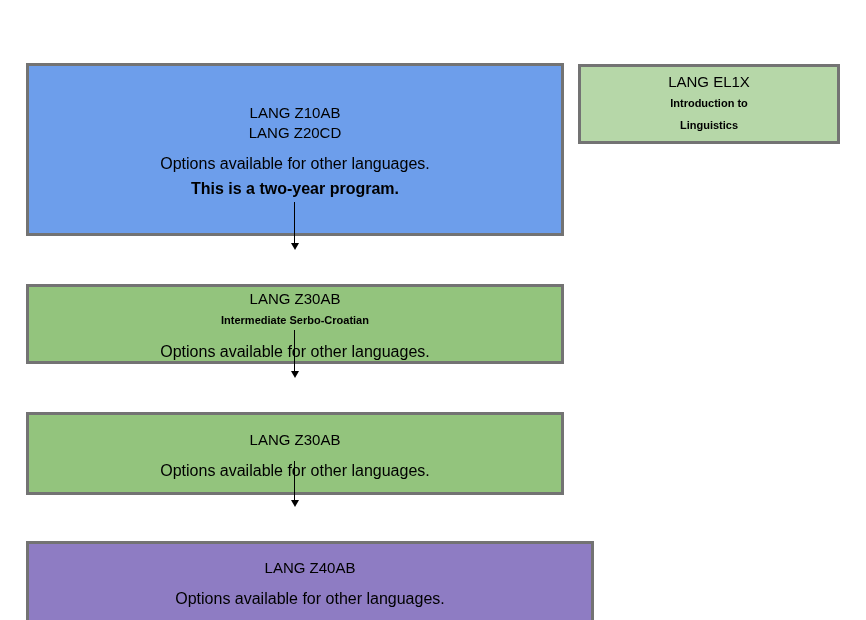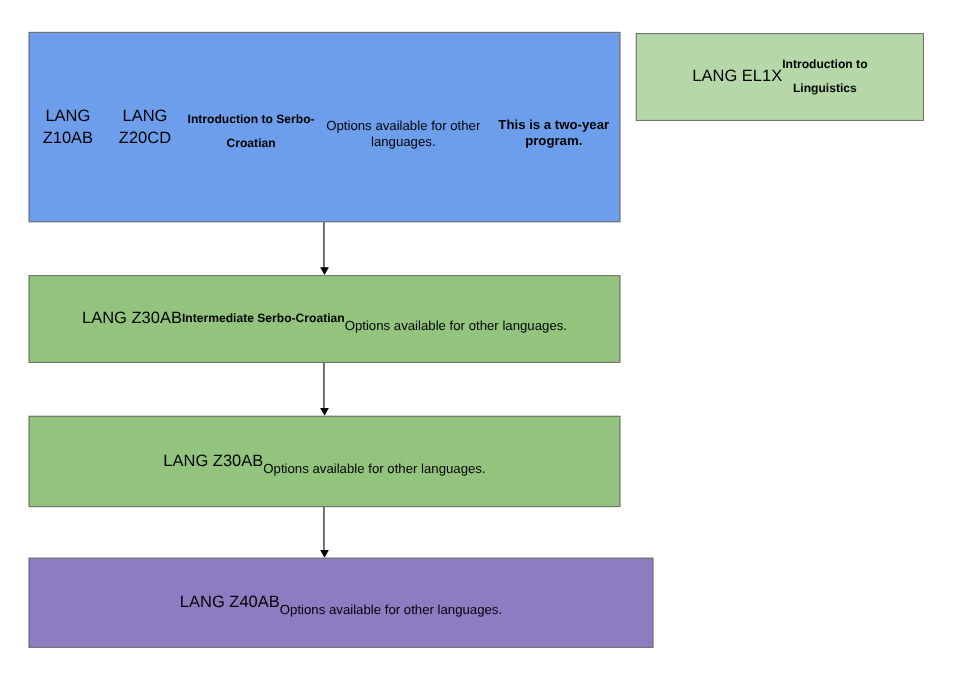--- a/index.html
+++ b/index.html
@@ -12,40 +12,41 @@
   .canvas {
     position: relative;
     width: 866px;
     height: 620px;
     background: #ffffff;
     overflow: hidden;
   }
   .box {
     position: absolute;
     box-sizing: border-box;
-    border: 1px solid #737373;
+    border: 3px solid #737373;
     display: flex;
-    flex-direction: row;
+    flex-direction: column;
     align-items: center;
     justify-content: center;
     text-align: center;
+    margin-top: 34px;
   }
   .code {
     font-size: 15px;
     line-height: 20px;
     font-weight: 400;
   }
   .title {
     font-size: 11px;
     line-height: 22px;
     font-weight: 700;
   }
   .title-gap { margin-top: 9px; }
   .note {
-    font-size: 12px;
+    font-size: 16px;
     line-height: 15px;
     font-weight: 400;
     margin-top: 13px;
   }
   .note.bold {
     font-weight: 700;
     margin-top: 10px;
     text-align: center;
   }
   .pre-line { white-space: pre-line; }
@@ -83,21 +84,20 @@
   #arrow-3 { left: 294px; top: 461px; height: 46px; }
 </style>
 </head>
 <body>
 
 <div class="canvas">
 
   <div class="box" id="box-intro" style="background-color: rgb(109, 158, 235);">
     <div class="code">LANG Z10AB</div>
     <div class="code">LANG Z20CD</div>
-    <div class="title title-gap">Introduction to Serbo-Croatian</div>
     <div class="note">Options available for other languages.</div>
     <div class="note bold">This is a two-year program.</div>
   </div>
 
   <div class="box" id="box-linguistics" style="background-color: rgb(182, 215, 168);">
     <div class="code">LANG EL1X</div>
     <div class="title pre-line">Introduction to
 Linguistics</div>
   </div>
 

